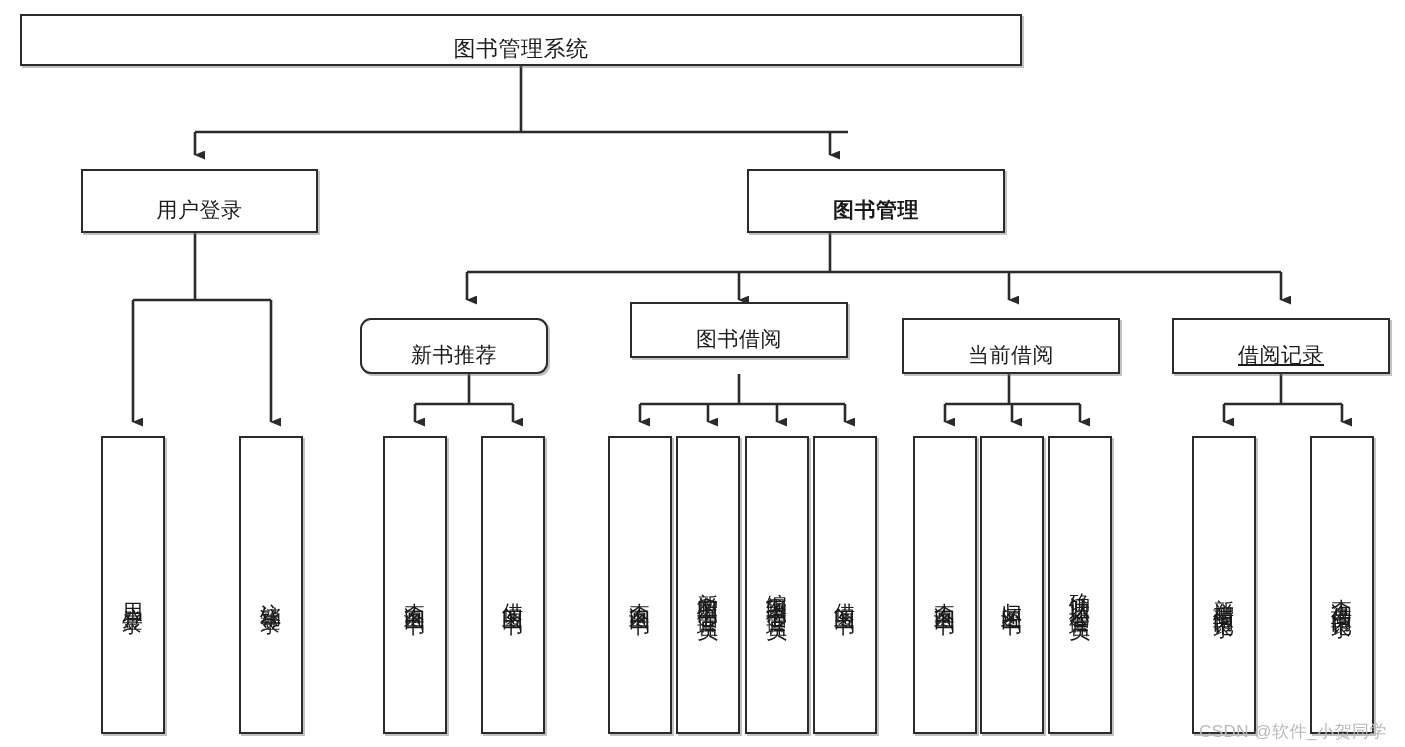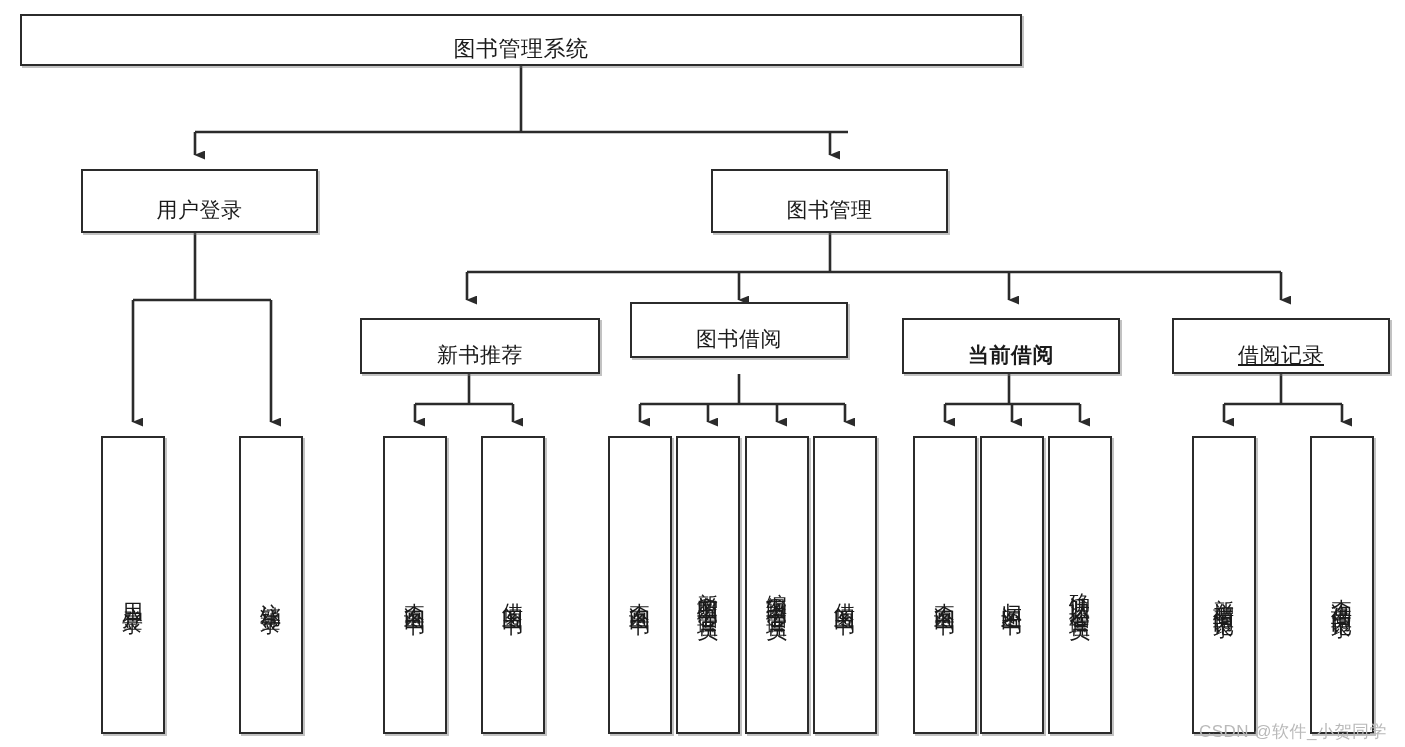--- a/index.html
+++ b/index.html
@@ -136,31 +136,31 @@
     </g>
   </svg>
 
   <div class="node horiz root" style="left:20px; top:14px; width:1002px; height:52px;">
     <span class="node-label">图书管理系统</span>
   </div>
 
   <div class="node horiz" style="left:81px; top:169px; width:237px; height:64px;">
     <span class="node-label">用户登录</span>
   </div>
-  <div class="node horiz" style="left:711px; top:169px; width:237px; height:64px;">
+  <div class="node horiz" style="left:747px; top:169px; width:258px; height:64px;font-weight:bold;">
     <span class="node-label">图书管理</span>
   </div>
 
-  <div class="node horiz" style="left:360px; top:318px; width:240px; height:56px;">
+  <div class="node horiz" style="left:360px; top:318px; width:188px; height:56px;border-radius:11px;">
     <span class="node-label">新书推荐</span>
   </div>
   <div class="node horiz" style="left:630px; top:302px; width:218px; height:56px;">
     <span class="node-label">图书借阅</span>
   </div>
-  <div class="node horiz" style="left:902px; top:318px; width:218px; height:56px;font-weight:bold;">
+  <div class="node horiz" style="left:902px; top:318px; width:218px; height:56px;">
     <span class="node-label">当前借阅</span>
   </div>
   <div class="node horiz" style="left:1172px; top:318px; width:218px; height:56px;text-decoration:underline;">
     <span class="node-label">借阅记录</span>
   </div>
 
   <div class="node vert" style="left:101px; top:436px; width:64px; height:298px;">
     <span class="node-label">用户登录</span>
   </div>
   <div class="node vert" style="left:239px; top:436px; width:64px; height:298px;">

